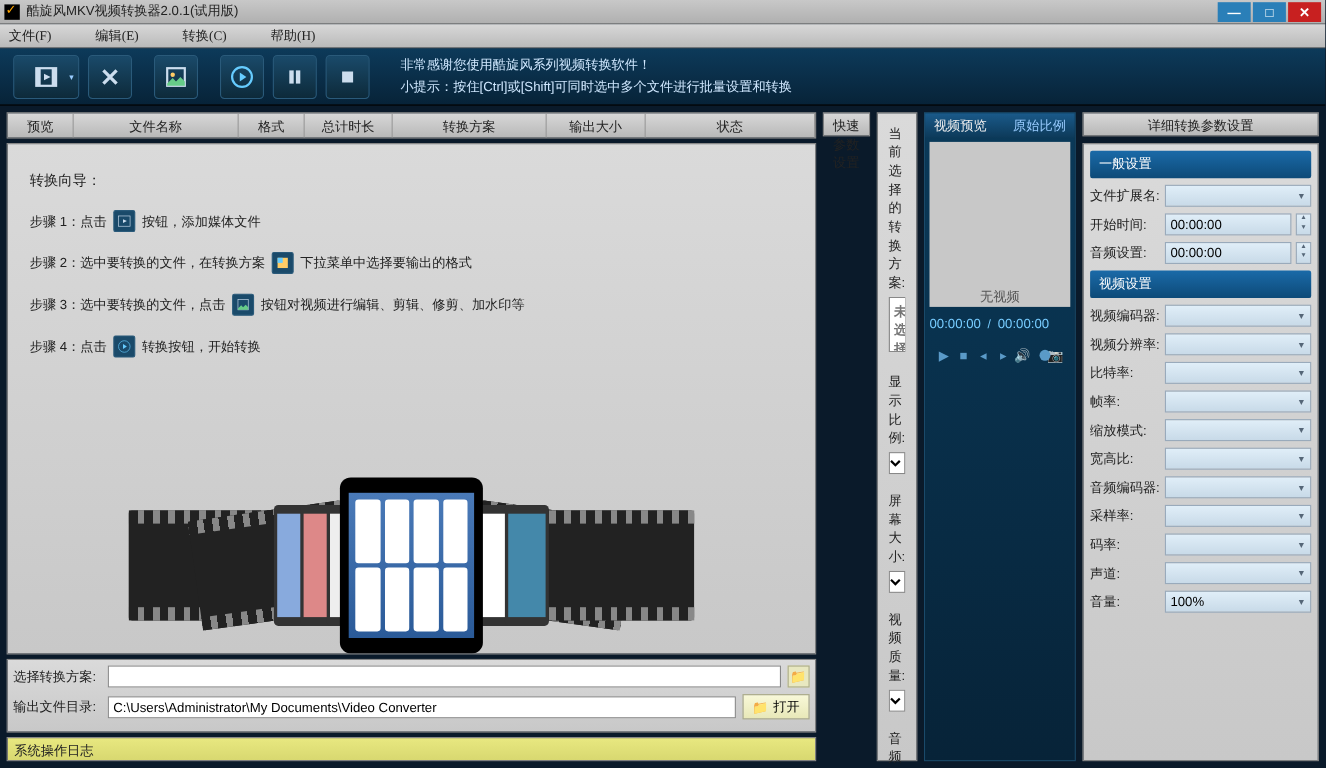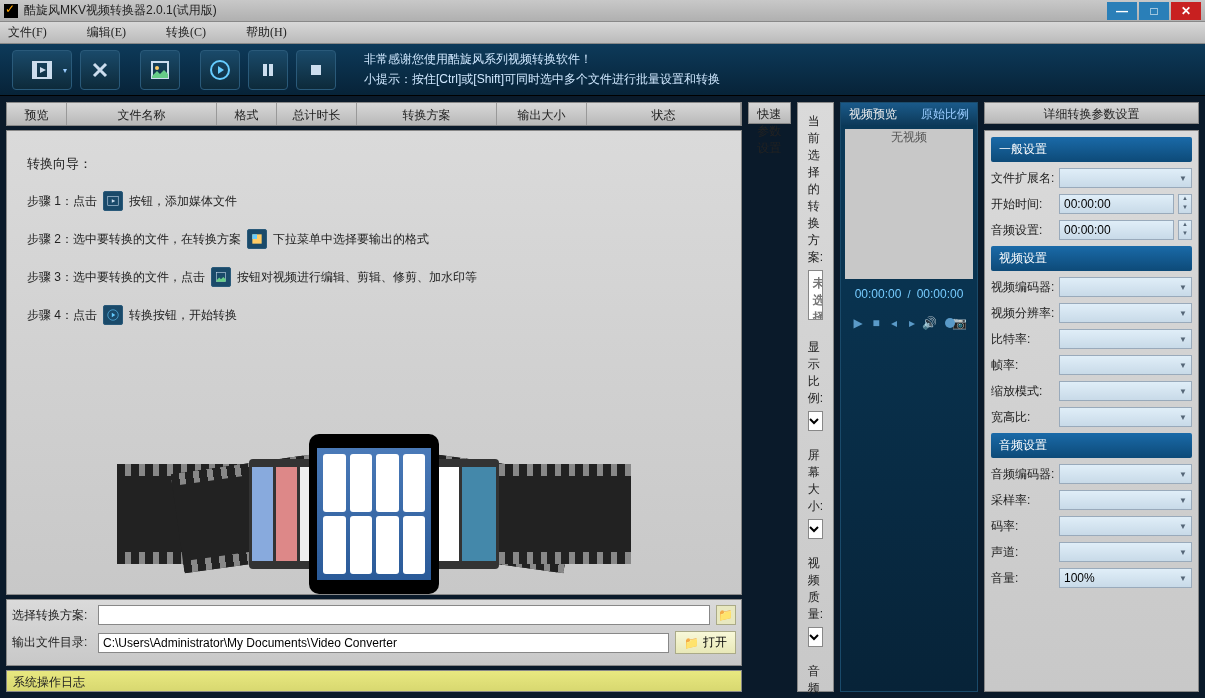--- a/index.html
+++ b/index.html
@@ -55,22 +55,22 @@
 .mid-col { width: 230px; display: flex; flex-direction: row; gap: 6px; }
 .panel-title { height: 22px; background: linear-gradient(#d8d8d8, #b8b8b8); border: 1px solid #888; text-align: center; padding: 3px; color: #222; }
 .quick-panel { flex: 1; background: linear-gradient(#dadada, #c8c8c8); border: 1px solid #888; padding: 10px; color: #222; }
 .quick-panel .field { margin-bottom: 16px; }
 .quick-panel .field > label { display: block; margin-bottom: 4px; }
 .quick-panel textarea { width: 100%; height: 50px; border: 1px solid #888; background: #fff; resize: none; padding: 4px; color: #aaa; font-weight: bold; }
 .quick-panel select { width: 100%; height: 20px; border: 1px solid #888; background: #fff; }
 
 .preview-panel { background: linear-gradient(#0a3a5a, #072338); border: 1px solid #1a4a6a; }
 .preview-header { height: 22px; background: linear-gradient(#1a5a8a, #0d3a5a); display: flex; align-items: center; justify-content: space-between; padding: 0 8px; color: #eee; }
-.preview-body { height: 150px; background: #c8c8c8; display: flex; align-items: flex-start; justify-content: center; color: #555; margin: 4px; }
-.preview-time { text-align: center; color: #7cf; padding: 4px; font-size: 11px; }
+.preview-body { height: 150px; background: #c8c8c8; display: flex; align-items: flex-end; justify-content: center; color: #555; margin: 4px; }
+.preview-time { text-align: left; color: #7cf; padding: 4px; font-size: 11px; }
 .preview-controls { height: 36px; display: flex; align-items: center; justify-content: space-around; padding: 0 8px; }
 .preview-controls .pc-btn { width: 18px; height: 18px; color: #5a9ac8; cursor: pointer; display: flex; align-items: center; justify-content: center; }
 .preview-controls .pc-slider { flex: 1; height: 4px; background: #1a4a6a; margin: 0 6px; position: relative; }
 .preview-controls .pc-slider::after { content: ""; position: absolute; left: 0; top: -3px; width: 10px; height: 10px; background: #5a9ac8; border-radius: 50%; }
 
 .right-col { width: 215px; display: flex; flex-direction: column; gap: 6px; }
 .settings-panel { flex: 1; background: linear-gradient(#dadada, #c8c8c8); border: 1px solid #888; padding: 6px; overflow-y: auto; }
 .section-hdr { background: linear-gradient(#1a6aa8, #0d4a78); color: #fff; padding: 4px 8px; border-radius: 2px; margin-bottom: 6px; }
 .setting-row { display: flex; align-items: center; margin-bottom: 6px; gap: 4px; }
 .setting-row label { width: 64px; color: #222; }
@@ -381,21 +381,20 @@
           </div>
         </div>
       <div class="setting-row">
           <label>宽高比:</label>
           <div class="combo">
             <span></span>
             <span class="arrow">▼</span>
           </div>
         </div>
 
-      <div class="section-hdr">音频设置</div>
       <div class="setting-row">
           <label>音频编码器:</label>
           <div class="combo">
             <span></span>
             <span class="arrow">▼</span>
           </div>
         </div>
       <div class="setting-row">
           <label>采样率:</label>
           <div class="combo">

